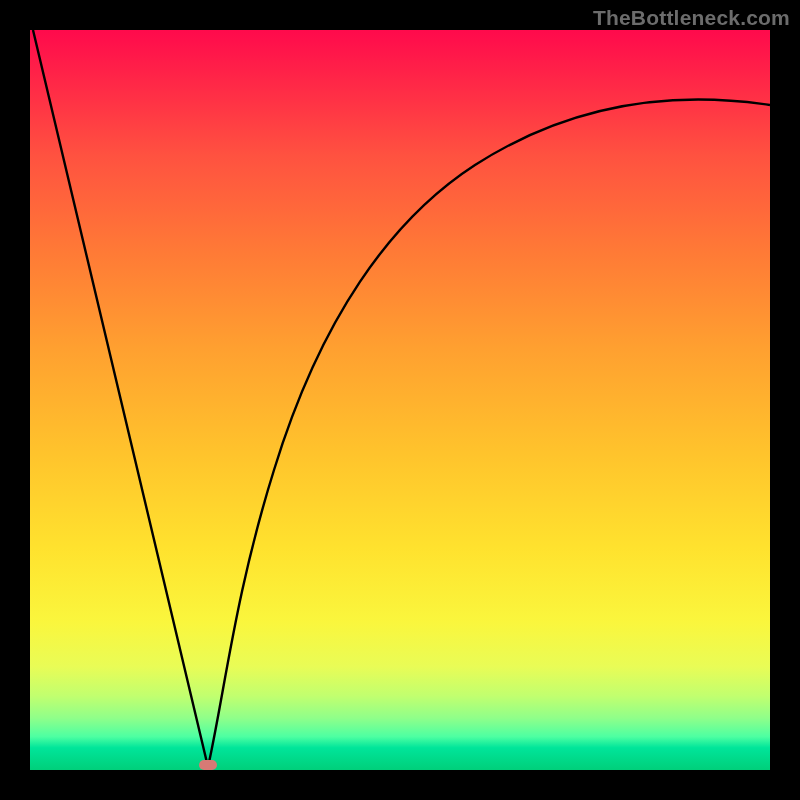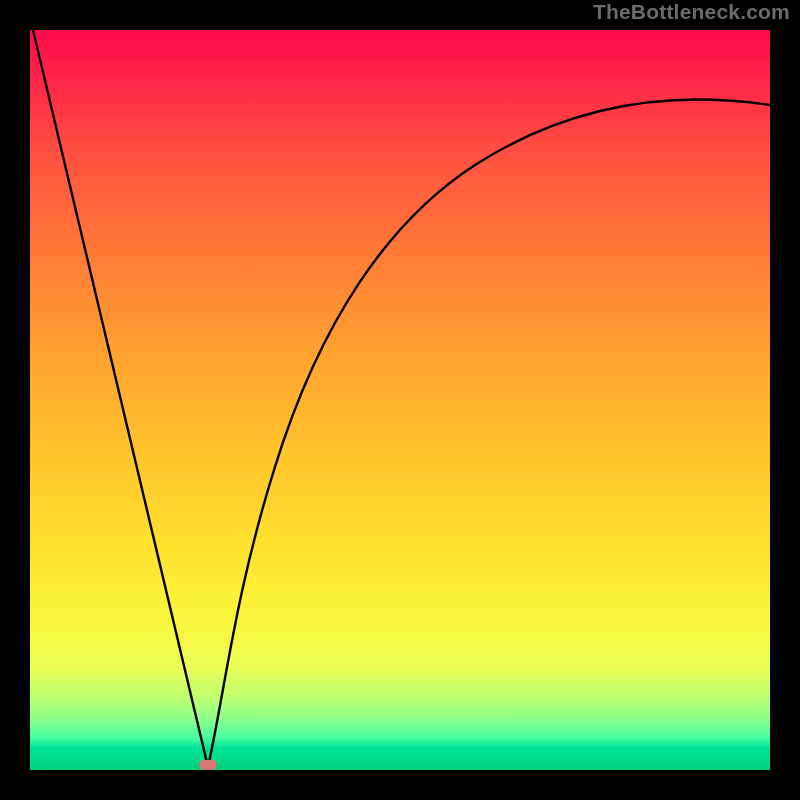--- a/index.html
+++ b/index.html
@@ -28,21 +28,21 @@
       #faf63d 80%,
       #e9fc56 86%,
       #c1ff6f 90%,
       #8fff8a 93%,
       #4dffa2 95.5%,
       #00e59a 97%,
       #00cf7a 100%);
   }
   .watermark {
     position: absolute;
-    top: 0;
+    top: 6px;
     right: 10px;
     font-size: 21px;
     font-weight: 600;
     color: #6c6c6c;
     letter-spacing: 0.2px;
   }
   svg.curve {
     position: absolute;
     left: 30px;
     top: 30px;

